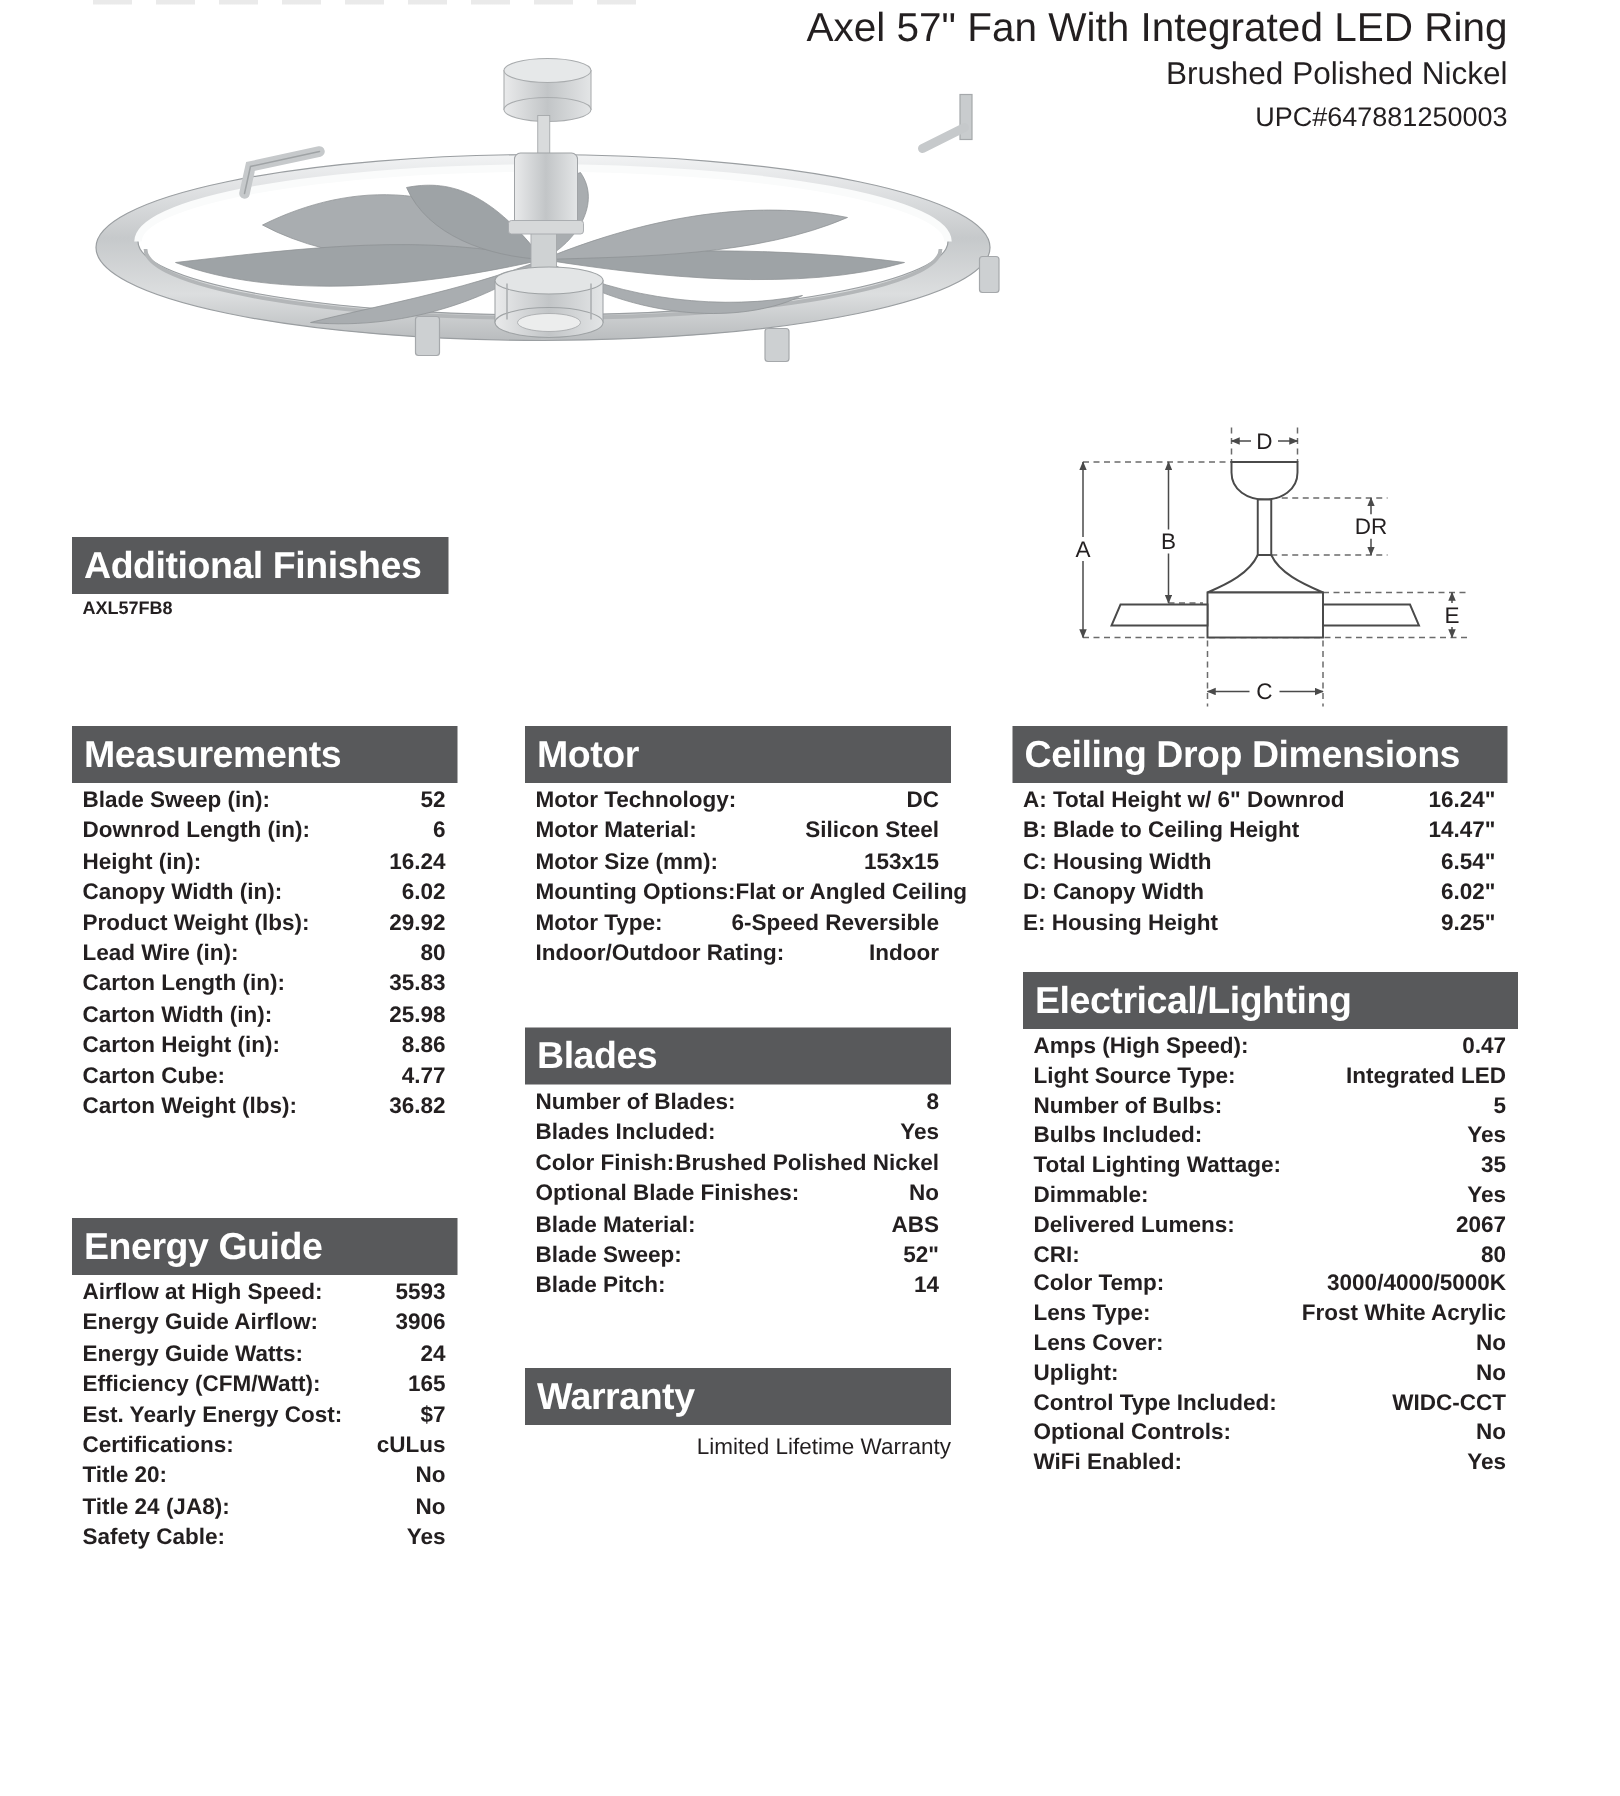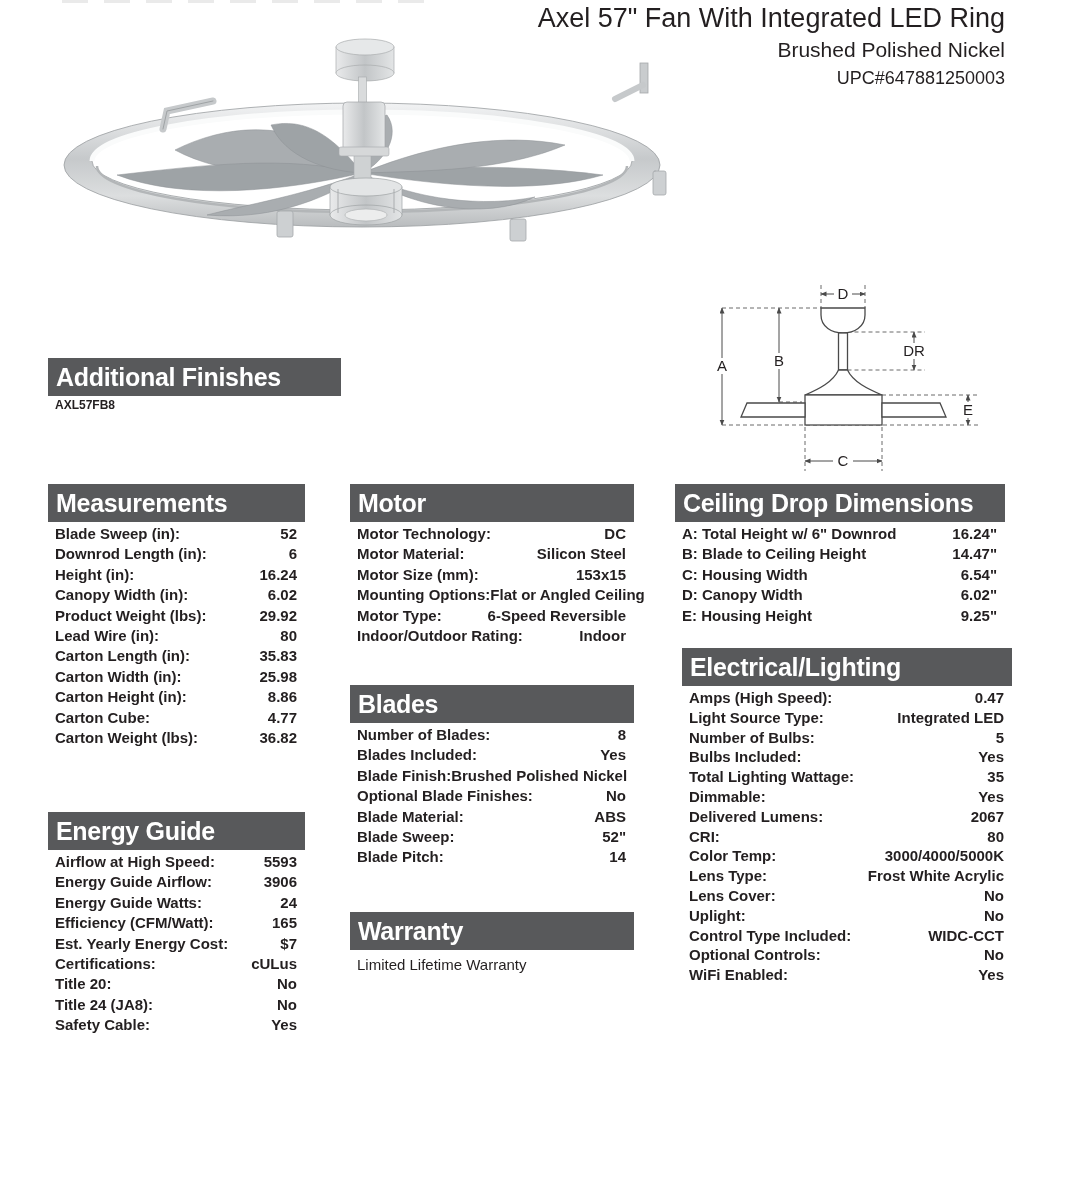--- a/index.html
+++ b/index.html
@@ -20,21 +20,21 @@
   .spec-section{position:absolute;}
   .sec-header{background:#58595b;color:#ffffff;font-weight:bold;font-size:25px;
     height:38px;line-height:38px;padding-left:8px;letter-spacing:-0.3px;
     box-sizing:border-box;width:100%;}
   .rows{margin-top:2px;font-weight:bold;}
   .spec-row{display:flex;justify-content:space-between;font-size:15px;
     line-height:20.4px;padding:0 8px 0 7px;}
   .tight .spec-row{line-height:19.8px;}
   .spec-label{white-space:nowrap;}
   .spec-value{white-space:nowrap;text-align:right;}
-  .warranty-text{font-size:15px;padding:6px 0 0 7px;}
+  .warranty-text{font-size:15px;padding:6px 0 0 7px;text-align:right;}
   .model-code{position:absolute;left:55px;top:398px;font-size:12px;font-weight:bold;}
   svg text{font-family:"Liberation Sans", sans-serif;}
 </style>
 </head>
 <body>
 
 <div class="remnant"></div>
 
 <div class="titleblock">
   <div class="title-main">Axel 57" Fan With Integrated LED Ring</div>
@@ -160,21 +160,21 @@
     <text x="148" y="24" text-anchor="middle">D</text>
     <rect x="206" y="68" width="27" height="16" fill="#ffffff"></rect>
     <text x="219" y="81" text-anchor="middle">DR</text>
     <rect x="266" y="127" width="14" height="16" fill="#ffffff"></rect>
     <text x="273" y="140" text-anchor="middle">E</text>
     <rect x="140" y="178" width="15" height="16" fill="#ffffff"></rect>
     <text x="148" y="191" text-anchor="middle">C</text>
   </g>
 </svg>
 
-<div class="spec-section" style="left:48px;top:358px;width:293px;">
+<div class="spec-section" style="left:48px;top:358px;width:251px;">
   <div class="sec-header">
     <span>Additional Finishes</span>
   </div>
 </div>
 <div class="model-code">AXL57FB8</div>
 
 <div class="spec-section" style="left:48px;top:484px;width:257px;">
   <div class="sec-header">
     <span>Measurements</span>
   </div>
@@ -309,21 +309,21 @@
   <div class="rows">
       <div class="spec-row">
         <span class="spec-label">Number of Blades:</span>
         <span class="spec-value">8</span>
       </div>
       <div class="spec-row">
         <span class="spec-label">Blades Included:</span>
         <span class="spec-value">Yes</span>
       </div>
       <div class="spec-row">
-        <span class="spec-label">Blade Finish:</span>
+        <span class="spec-label">Color Finish:</span>
         <span class="spec-value">Brushed Polished Nickel</span>
       </div>
       <div class="spec-row">
         <span class="spec-label">Optional Blade Finishes:</span>
         <span class="spec-value">No</span>
       </div>
       <div class="spec-row">
         <span class="spec-label">Blade Material:</span>
         <span class="spec-value">ABS</span>
       </div>

